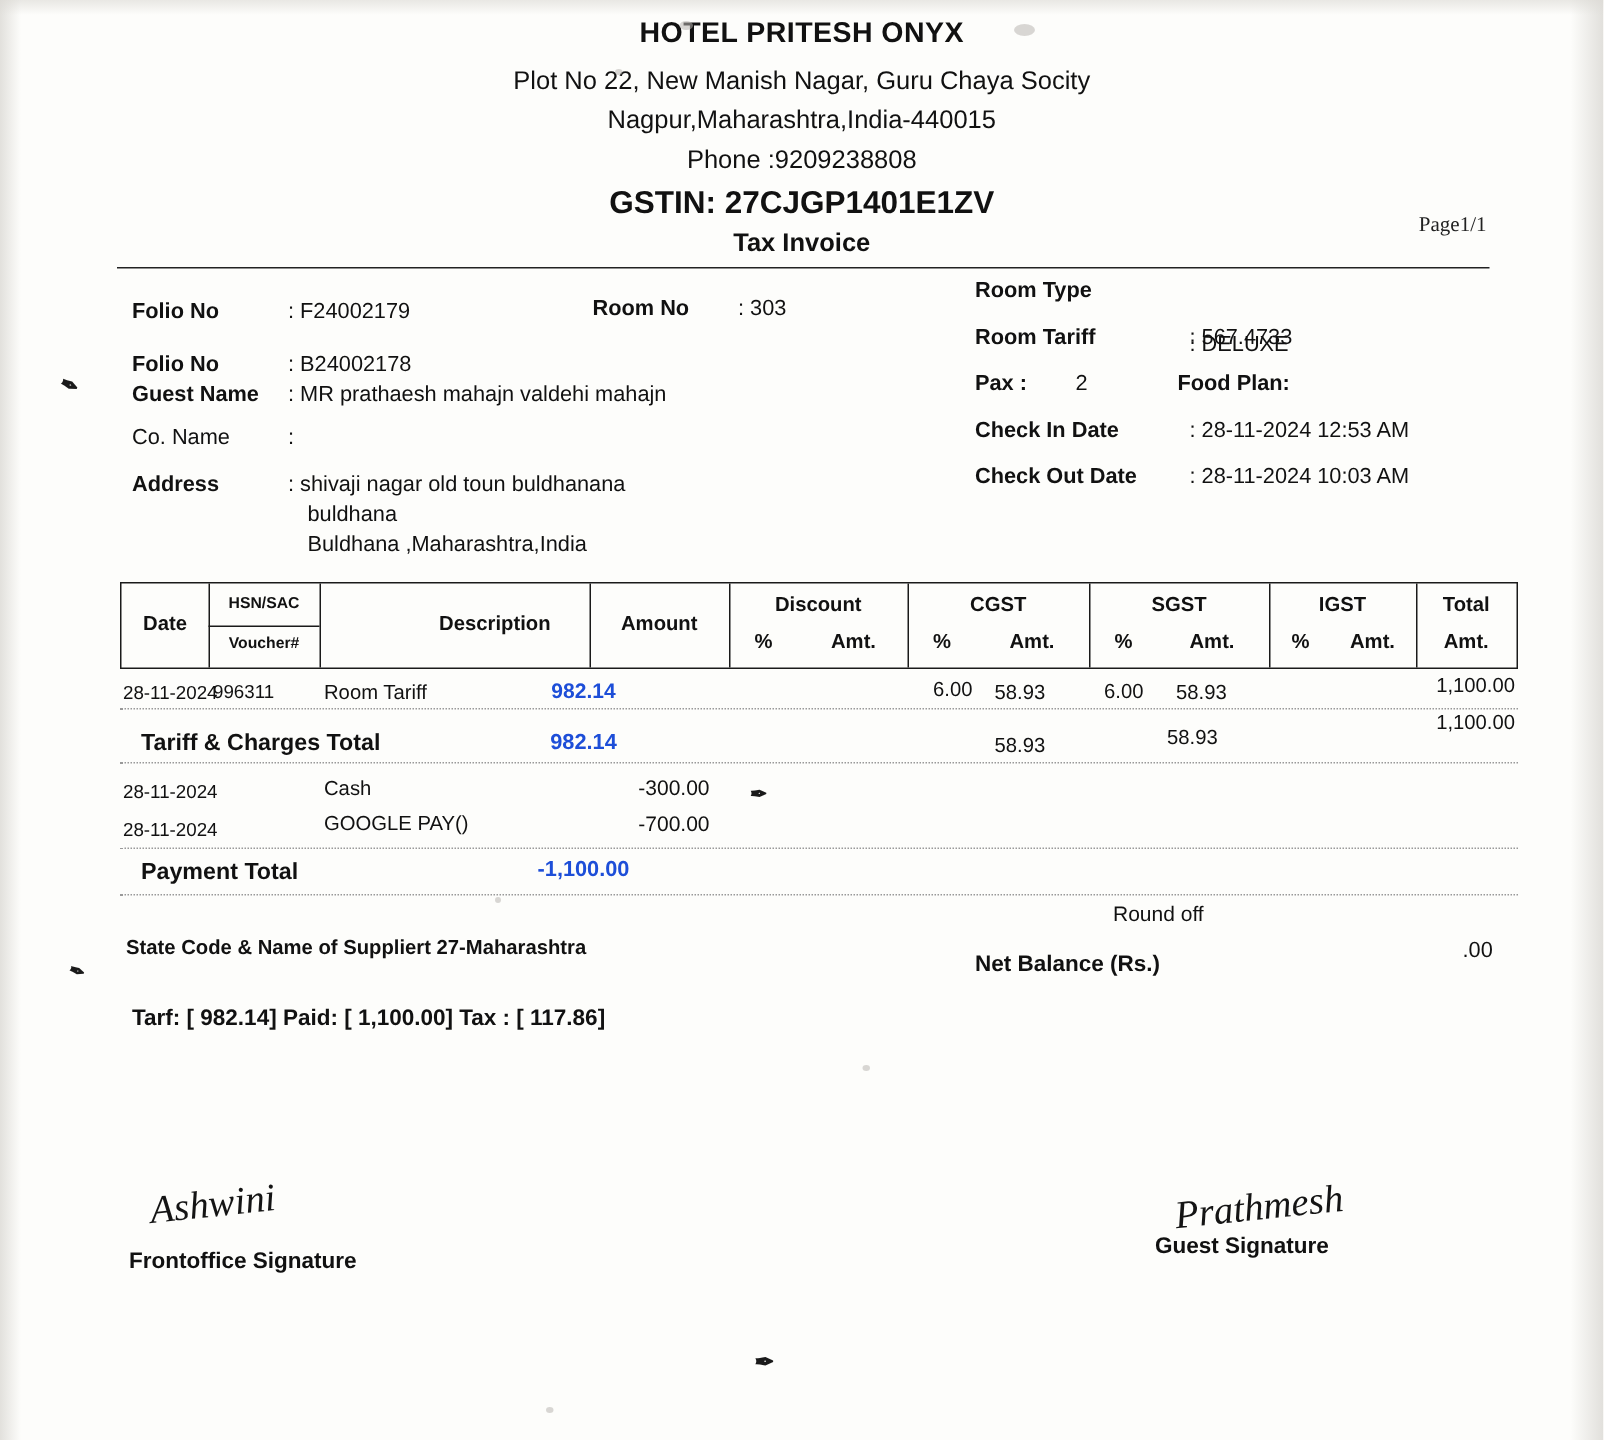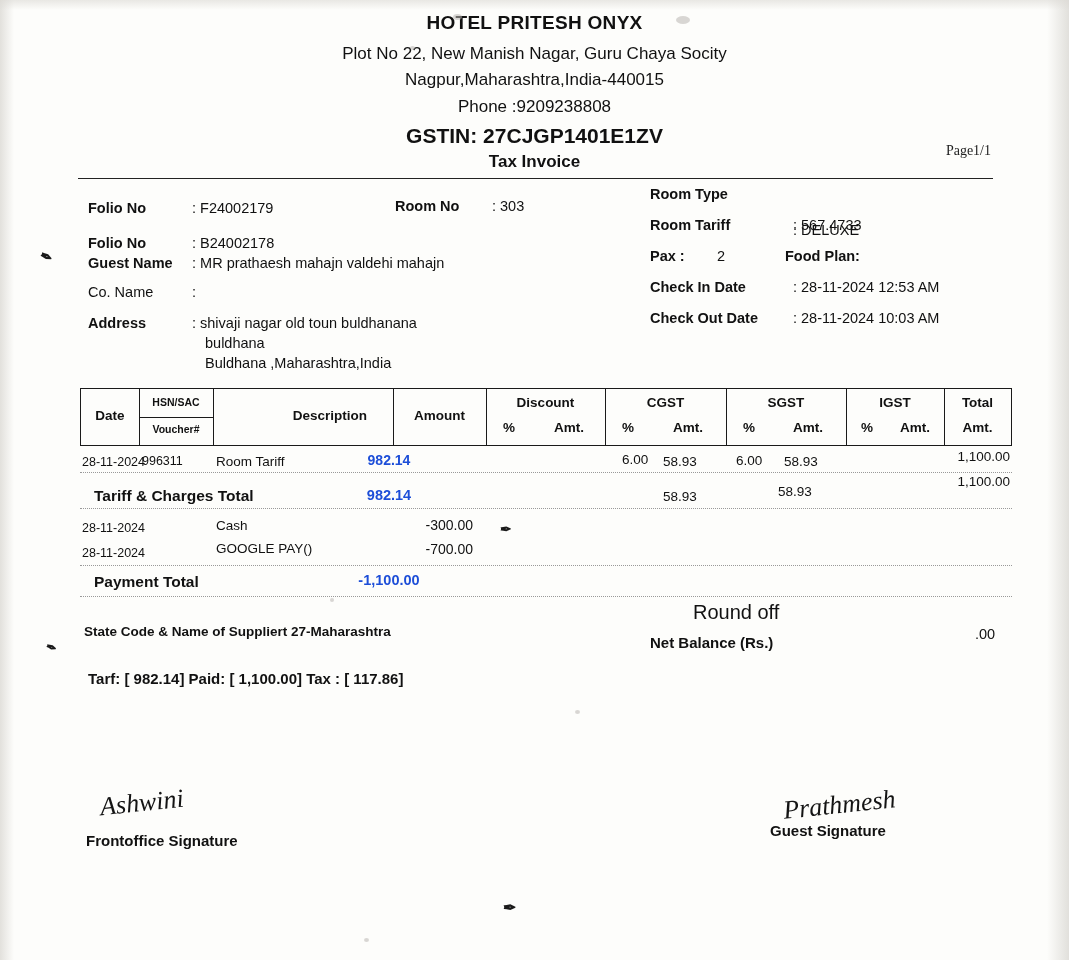--- a/index.html
+++ b/index.html
@@ -290,21 +290,21 @@
 
   <div>
     <div class="row-txt-b" style="left:94px; top:573px; font-size:15.5px">Payment Total</div>
     <div class="row-num-b" style="left:305px; top:572px; width:168px; font-size:14.5px">-1,100.00</div>
   </div>
 
   <div class="dotline" style="top:596px"></div>
 
   <div class="ft-b" style="left:84px; top:624px; font-size:13.5px">State Code &amp; Name of Suppliert  27-Maharashtra</div>
 
-  <div class="ft" style="left:693px; top:601px; font-size:20px">Round off</div>
+  <div class="ft" style="left:742px; top:601px; font-size:14px">Round off</div>
 
   <div class="ft-b" style="left:650px; top:634px; font-size:15px">Net Balance (Rs.)</div>
   <div class="ft" style="left:975px; top:626px; font-size:14.5px">.00</div>
 
   <div class="ft-b" style="left:88px; top:670px; font-size:15px">Tarf: [    982.14] Paid: [  1,100.00] Tax : [     117.86]</div>
 
   <div class="sig-mark" style="left:100px; top:788px; font-size:26px">Ashwini</div>
   <div class="sig-label" style="left:86px; top:832px">Frontoffice Signature</div>
 
   <div class="sig-mark" style="left:783px; top:790px; font-size:26px">Prathmesh</div>

